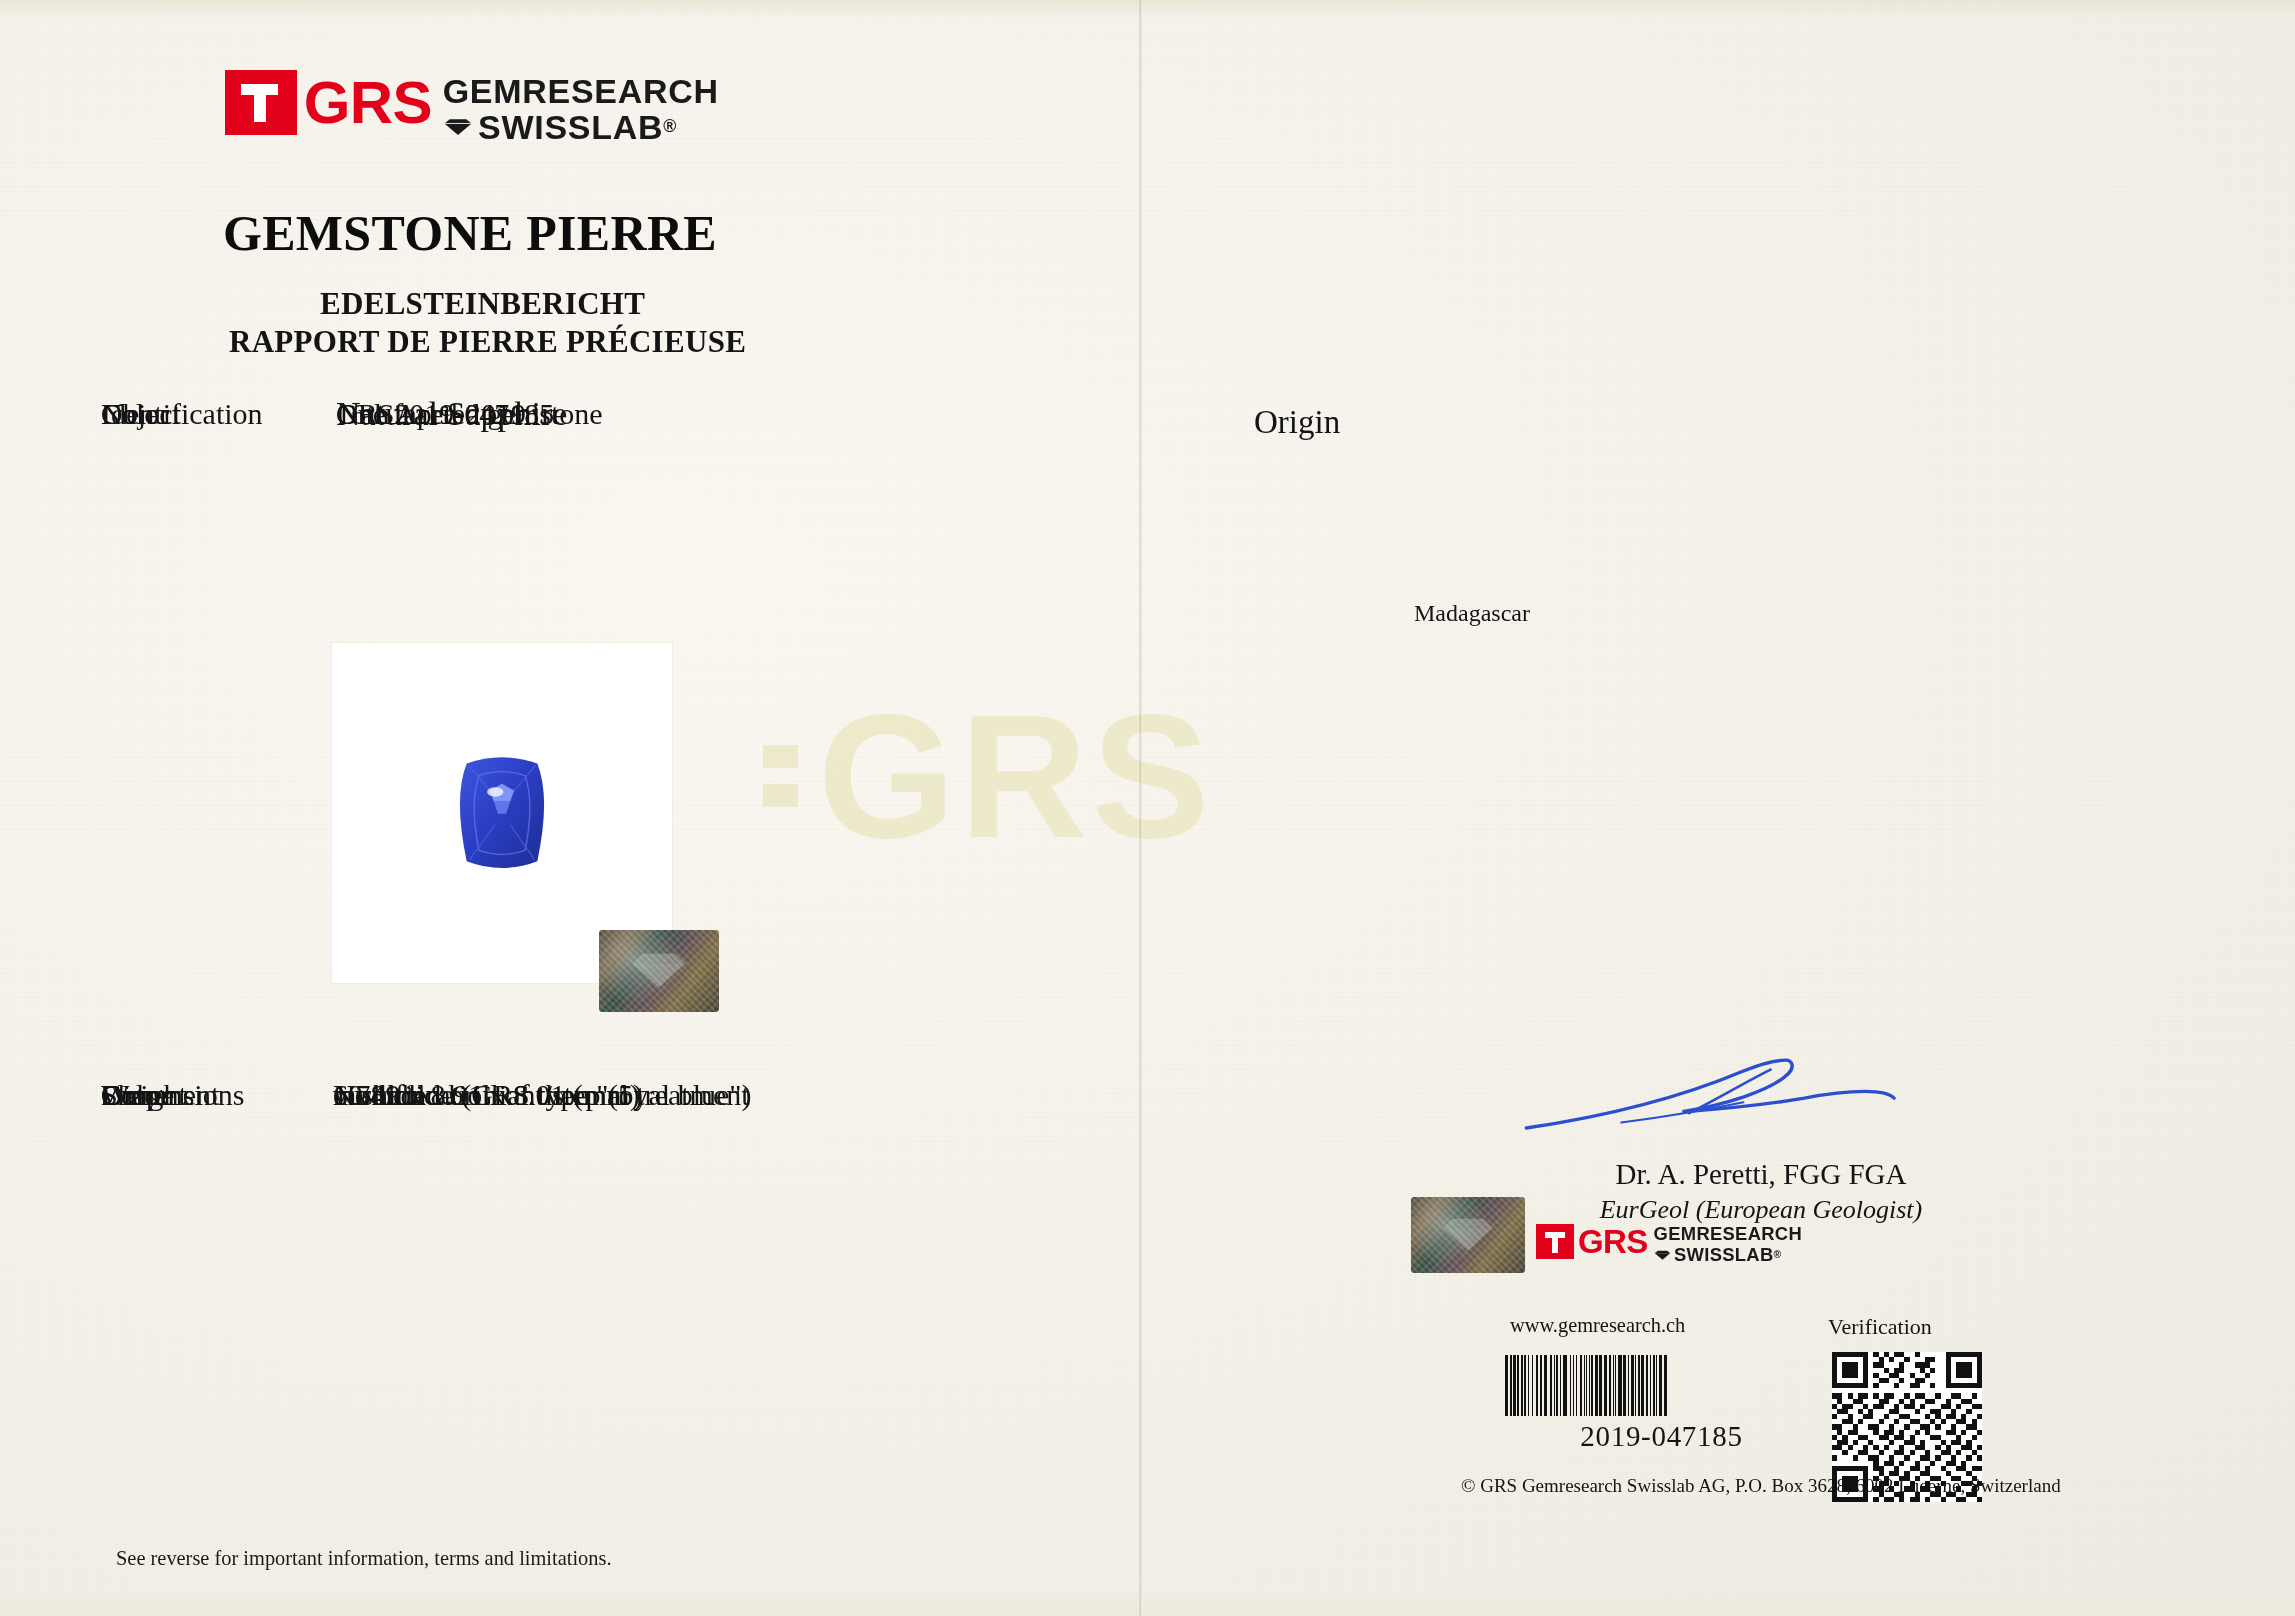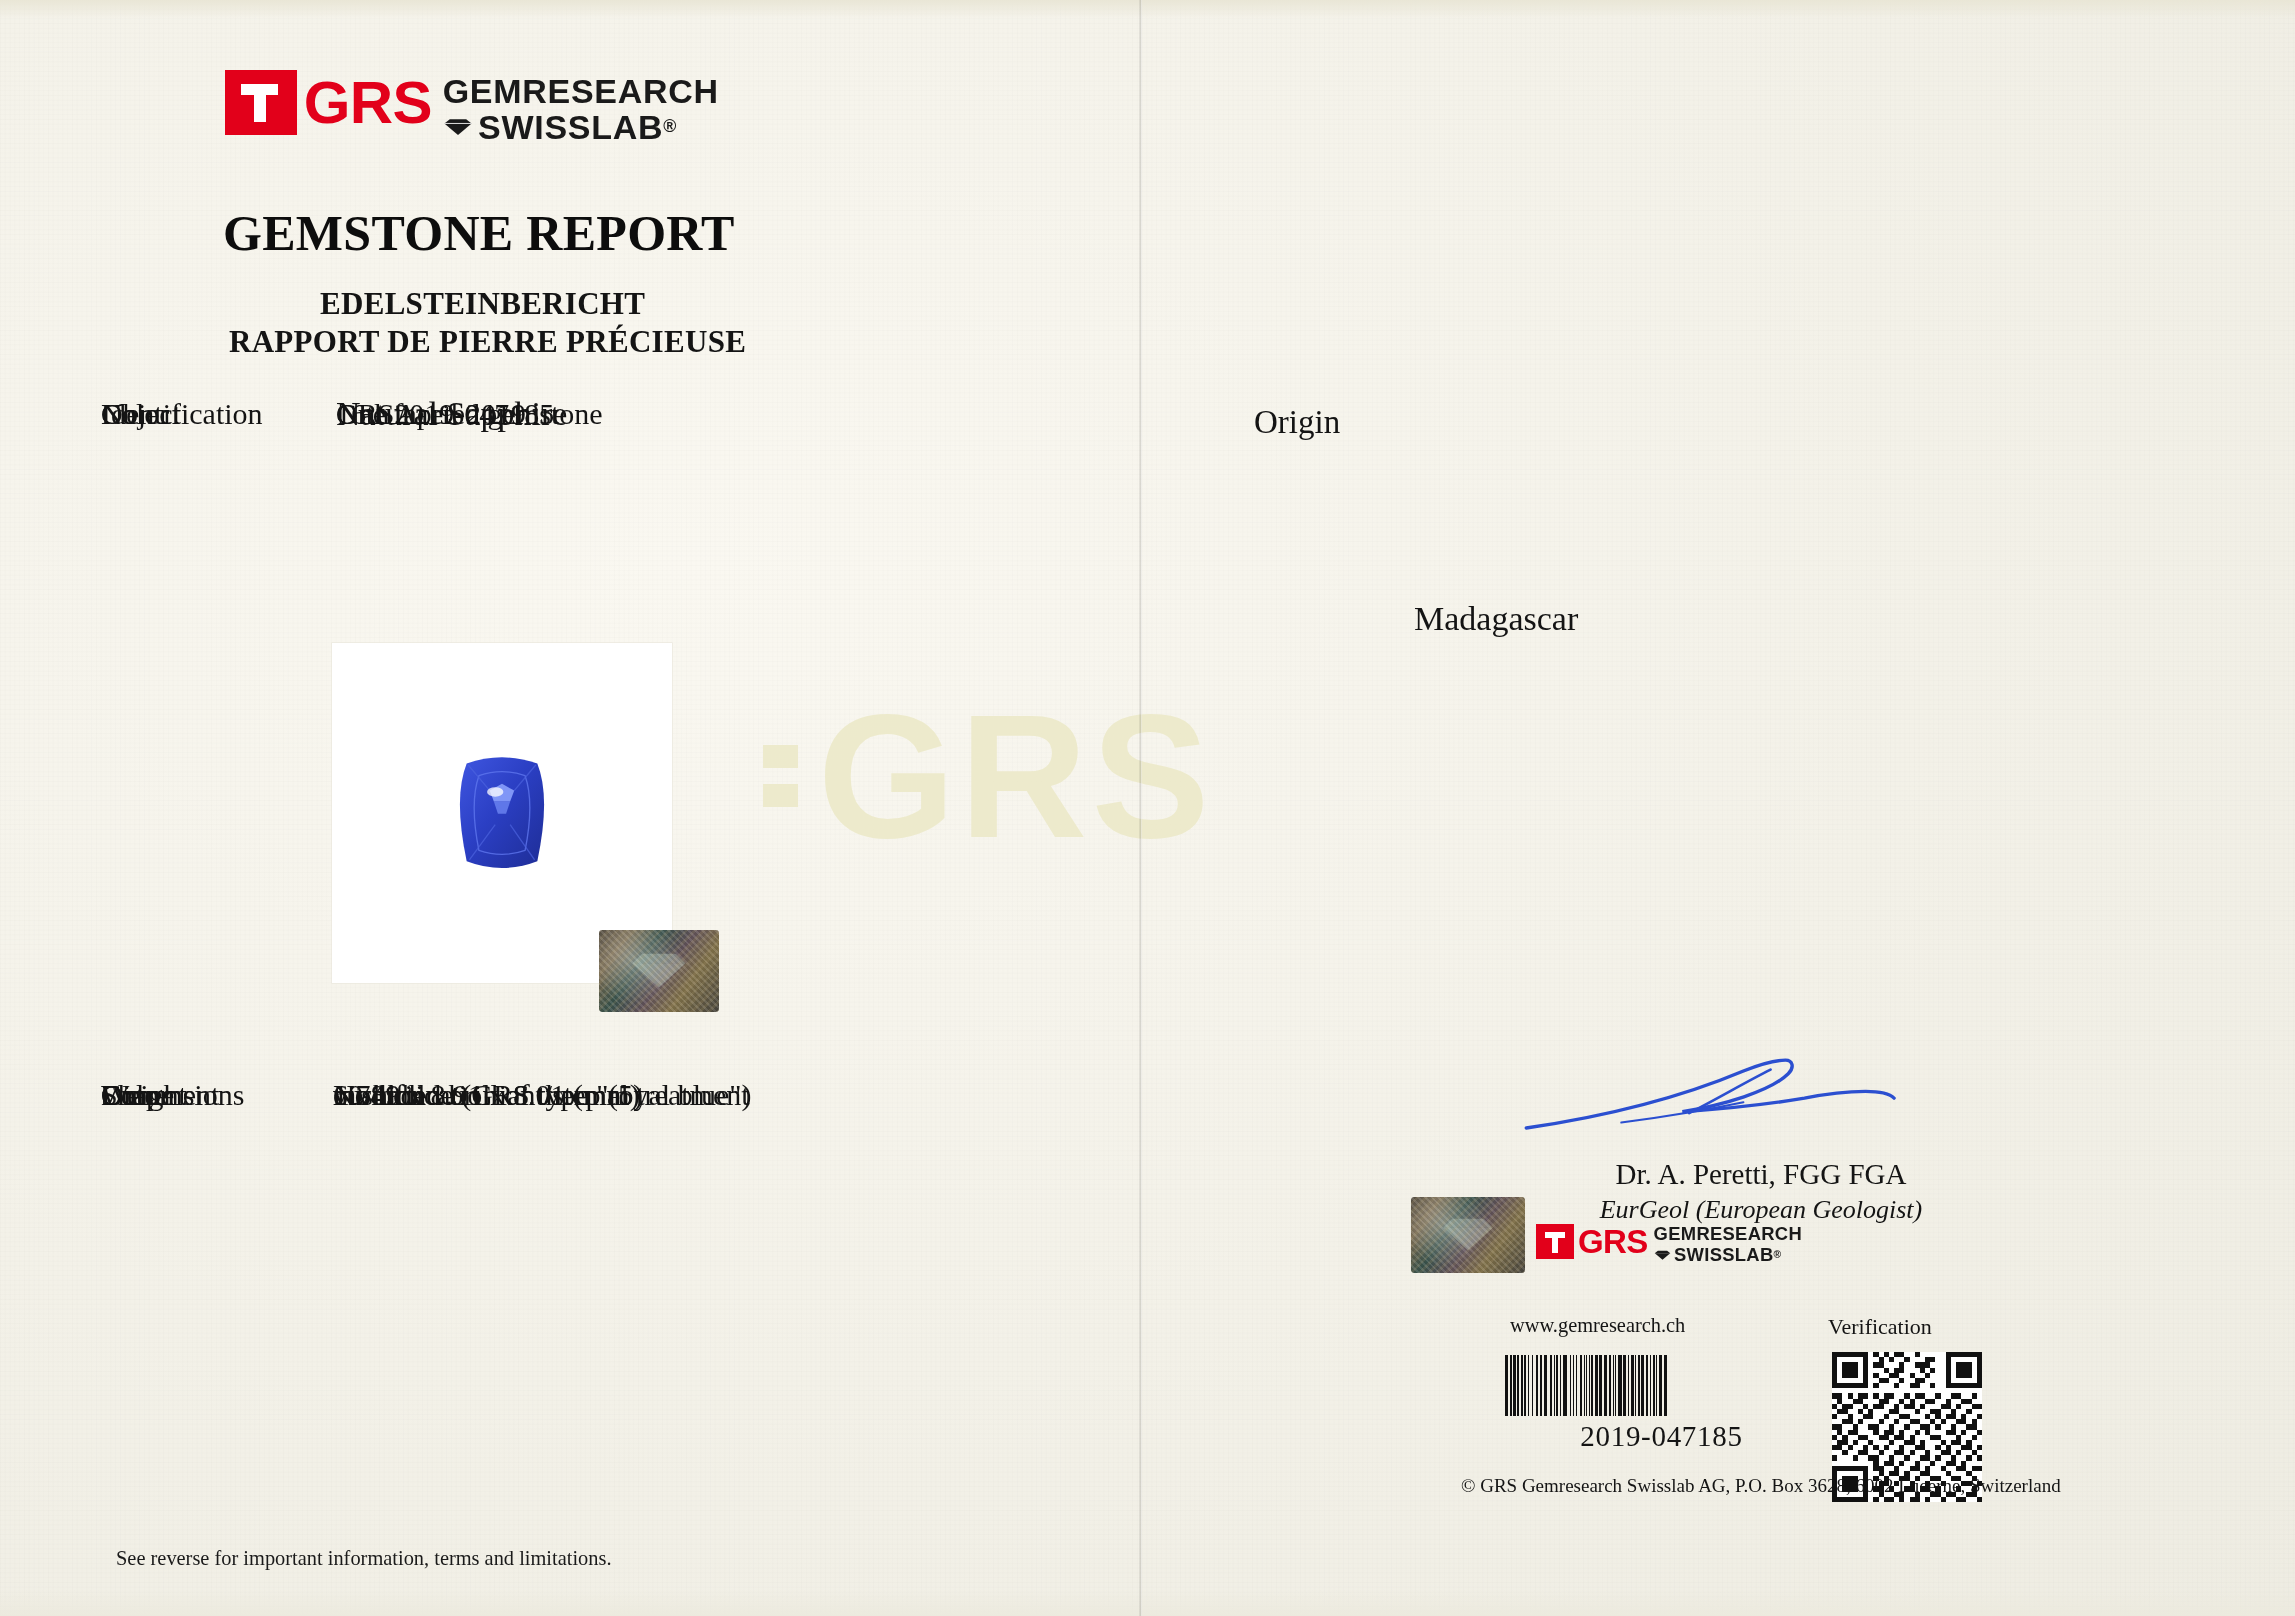--- a/index.html
+++ b/index.html
@@ -274,21 +274,21 @@
     left: 75px;
     top: 458px;
     font-size: 26px;
     line-height: 34px;
     width: 858px;
   }
   .origin-value {
     position: absolute;
     left: 235px;
     top: 584px;
-    font-size: 34px;
+    font-size: 24px;
   }
 
   .signature {
     position: absolute;
     left: 1519px;
     top: 1052px;
     width: 381px;
     height: 95px;
   }
   .sig-name {
@@ -405,21 +405,21 @@
               <polygon points="2,8 10,2 34,2 42,8" fill="#1a1a1a"></polygon>
               <line x1="2" y1="8" x2="42" y2="8" stroke="#ffffff" stroke-width="1.2"></line>
             </svg>
           </span>
           <span>SWISSLAB</span>
           <span class="reg">®</span>
         </div>
       </div>
     </div>
 
-    <div class="title">GEMSTONE REPORT</div>
+    <div class="title">GEMSTONE PIERRE</div>
     <div class="subtitle1">EDELSTEINBERICHT</div>
     <div class="subtitle2">RAPPORT DE PIERRE PRÉCIEUSE</div>
 
     <div class="kv kv-head">
       <div class="r0">
         <span class="label">No.</span>
         <span class="value">GRS2019-047185</span>
       </div>
       <div class="r1">
         <span class="label">Color</span>

